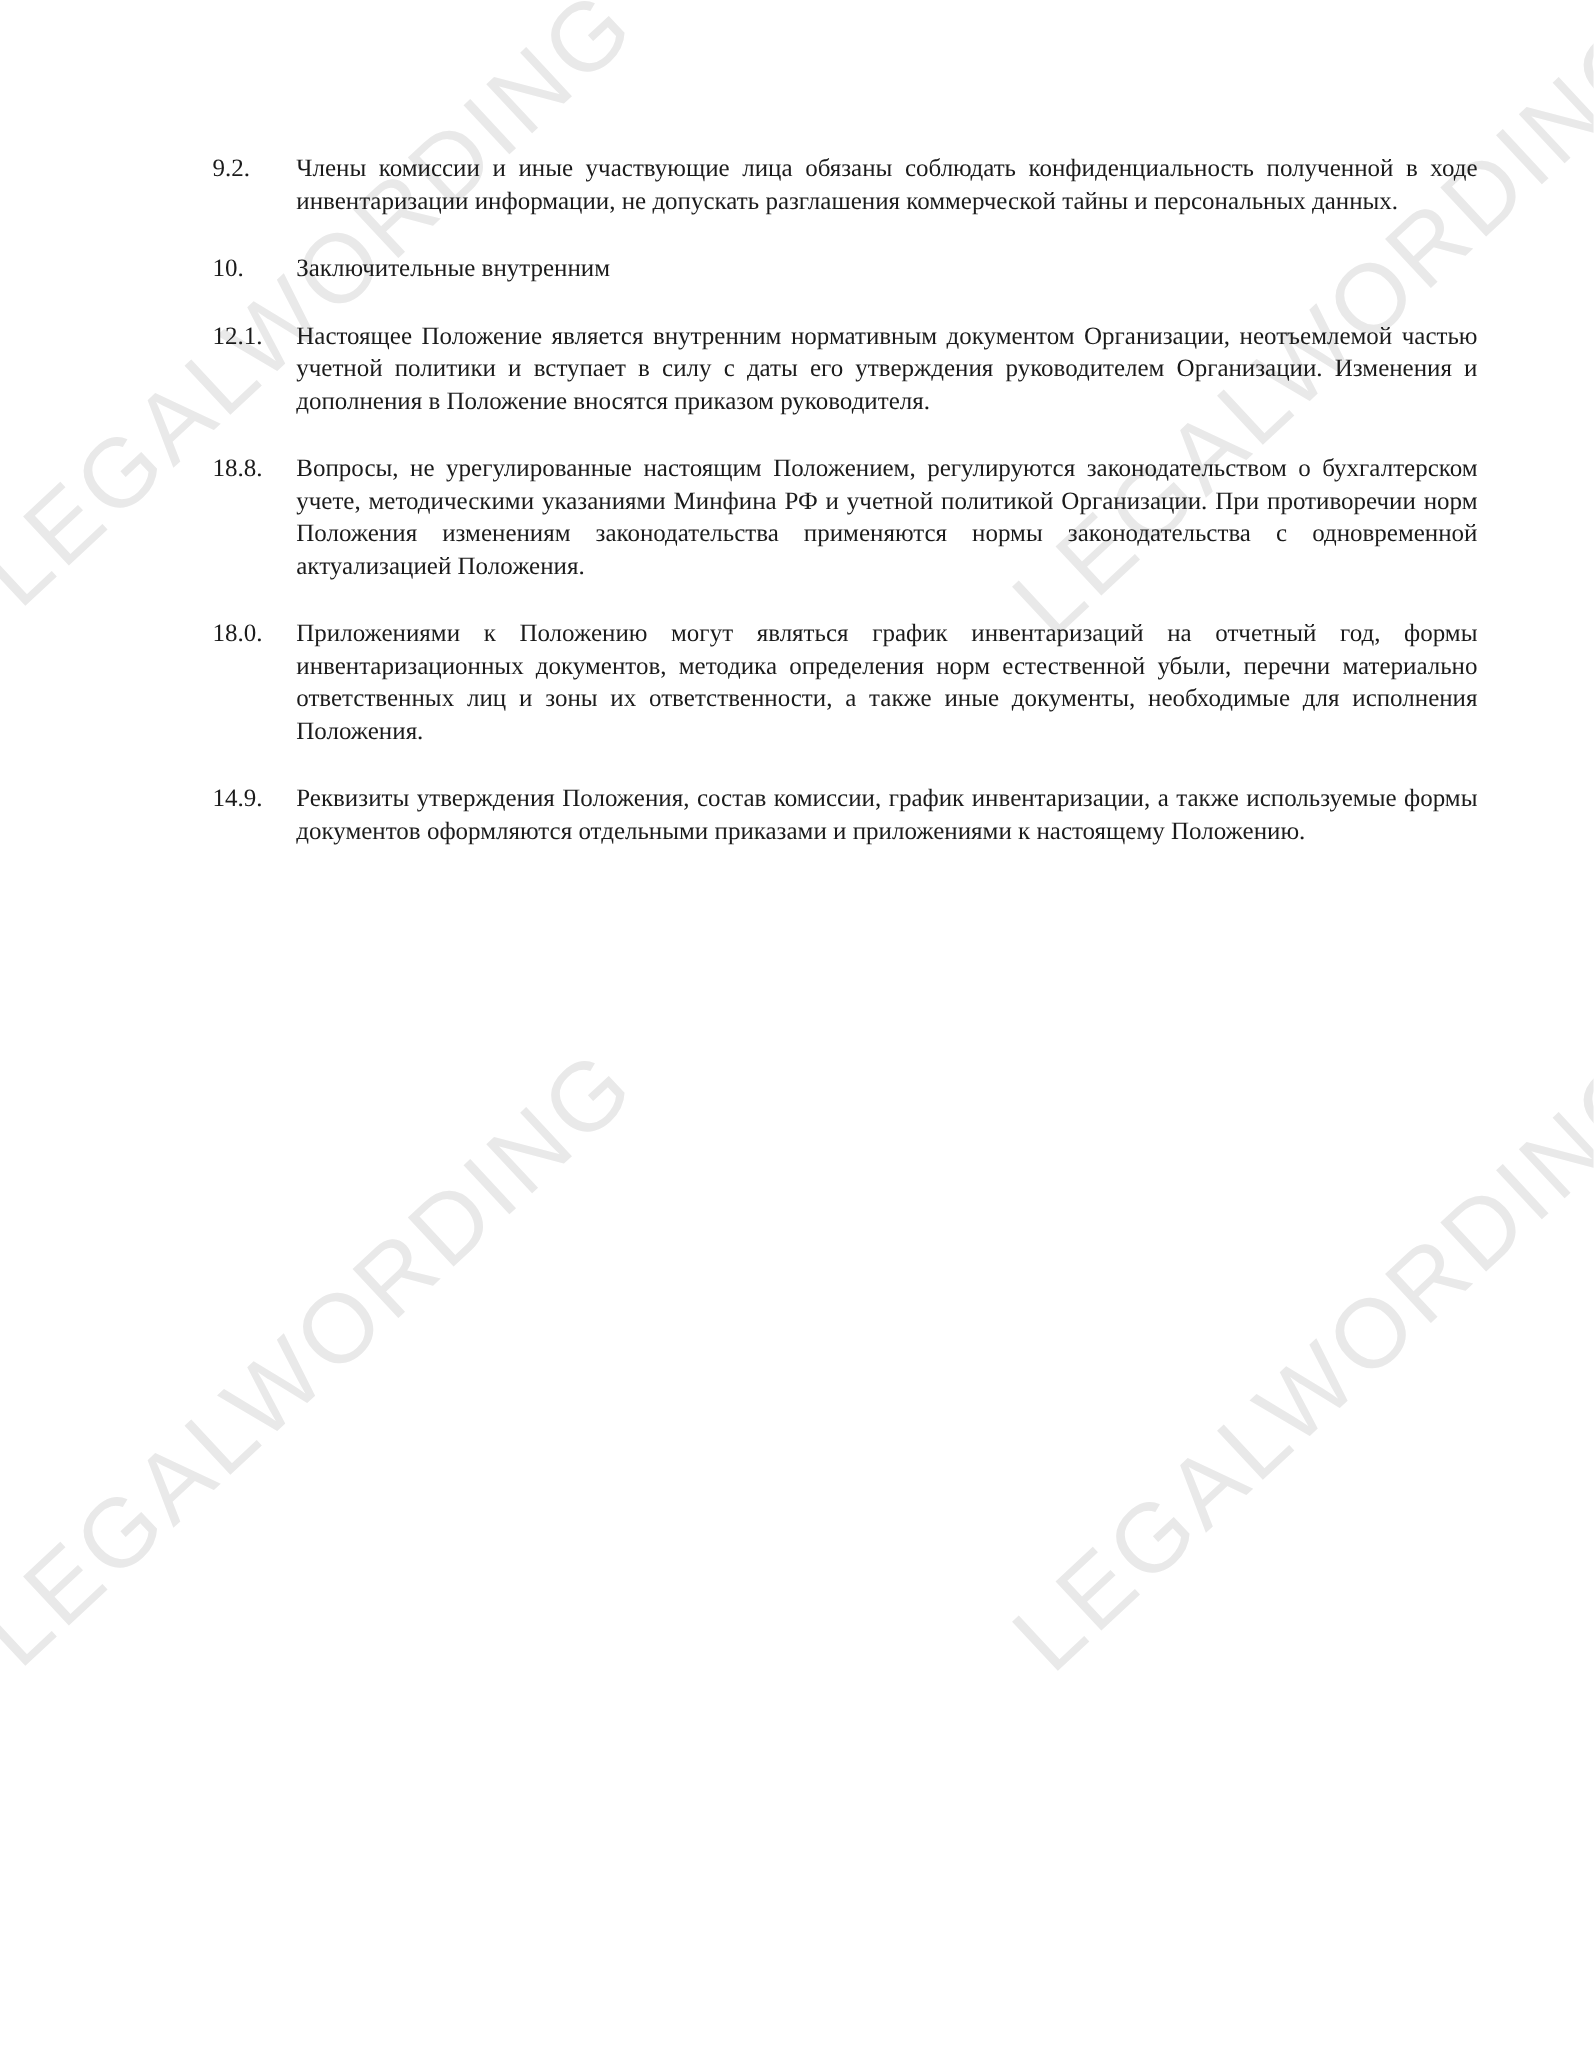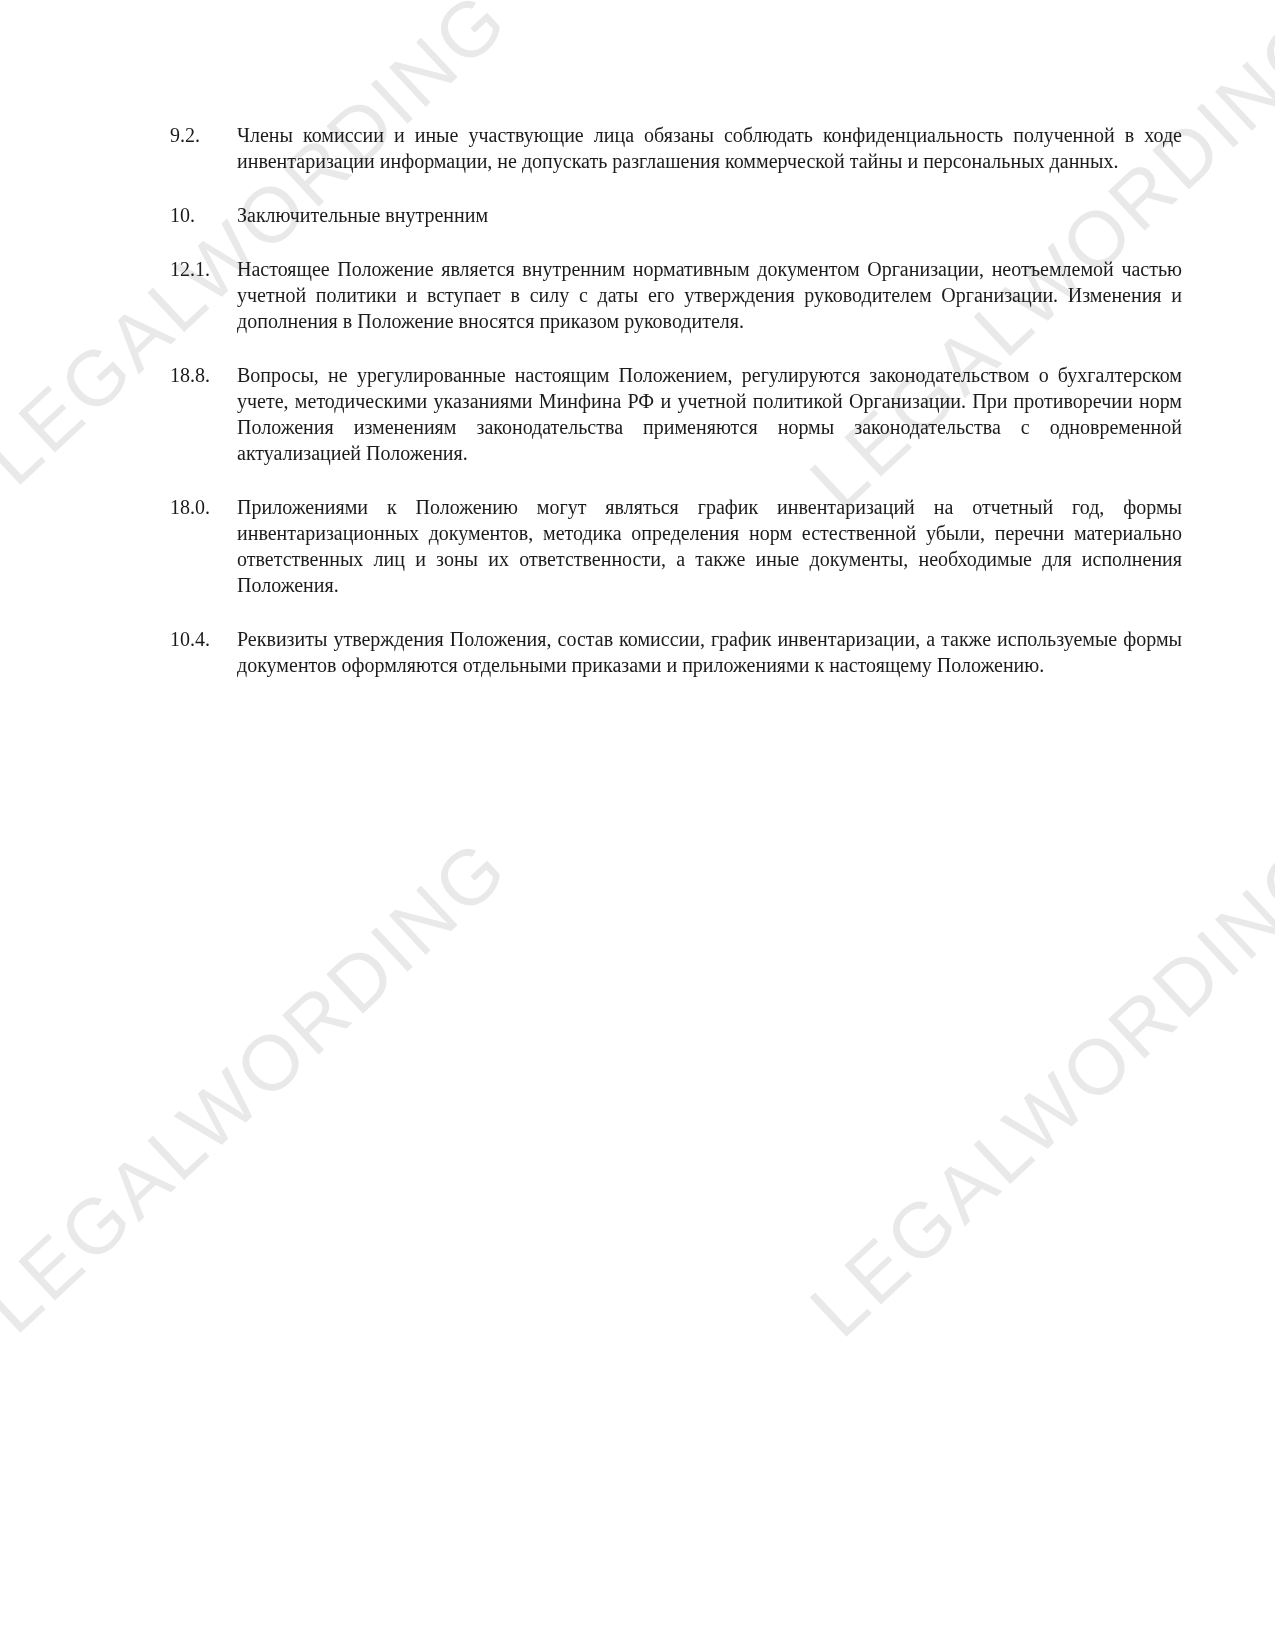--- a/index.html
+++ b/index.html
@@ -68,15 +68,15 @@
       <div class="wm" style="left: 1072px; top: 262px; color: rgb(233, 233, 233);">LEGALWORDING</div>
       <div class="wm" style="left: 246px; top: 1086px; color: rgb(233, 233, 233);">LEGALWORDING</div>
       <div class="wm" style="left: 1072px; top: 1090px; color: rgb(233, 233, 233);">LEGALWORDING</div>
     </div>
   <main class="content">
       <div class="section"><span class="num">9.2.</span><span class="txt">Члены комиссии и иные участвующие лица обязаны соблюдать конфиденциальность полученной в ходе инвентаризации информации, не допускать разглашения коммерческой тайны и персональных данных.</span></div>
       <div class="section heading"><span class="num">10.</span><span class="txt">Заключительные внутренним</span></div>
       <div class="section"><span class="num">12.1.</span><span class="txt">Настоящее Положение является внутренним нормативным документом Организации, неотъемлемой частью учетной политики и вступает в силу с даты его утверждения руководителем Организации. Изменения и дополнения в Положение вносятся приказом руководителя.</span></div>
       <div class="section"><span class="num">18.8.</span><span class="txt">Вопросы, не урегулированные настоящим Положением, регулируются законодательством о бухгалтерском учете, методическими указаниями Минфина РФ и учетной политикой Организации. При противоречии норм Положения изменениям законодательства применяются нормы законодательства с одновременной актуализацией Положения.</span></div>
       <div class="section"><span class="num">18.0.</span><span class="txt">Приложениями к Положению могут являться график инвентаризаций на отчетный год, формы инвентаризационных документов, методика определения норм естественной убыли, перечни материально ответственных лиц и зоны их ответственности, а также иные документы, необходимые для исполнения Положения.</span></div>
-      <div class="section"><span class="num">10.4.</span><span class="txt">Реквизиты утверждения Положения, состав комиссии, график инвентаризации, а также используемые формы документов оформляются отдельными приказами и приложениями к настоящему Положению.</span></div>
+      <div class="section"><span class="num">14.9.</span><span class="txt">Реквизиты утверждения Положения, состав комиссии, график инвентаризации, а также используемые формы документов оформляются отдельными приказами и приложениями к настоящему Положению.</span></div>
     </main>
 </div>
 
 </body></html>

